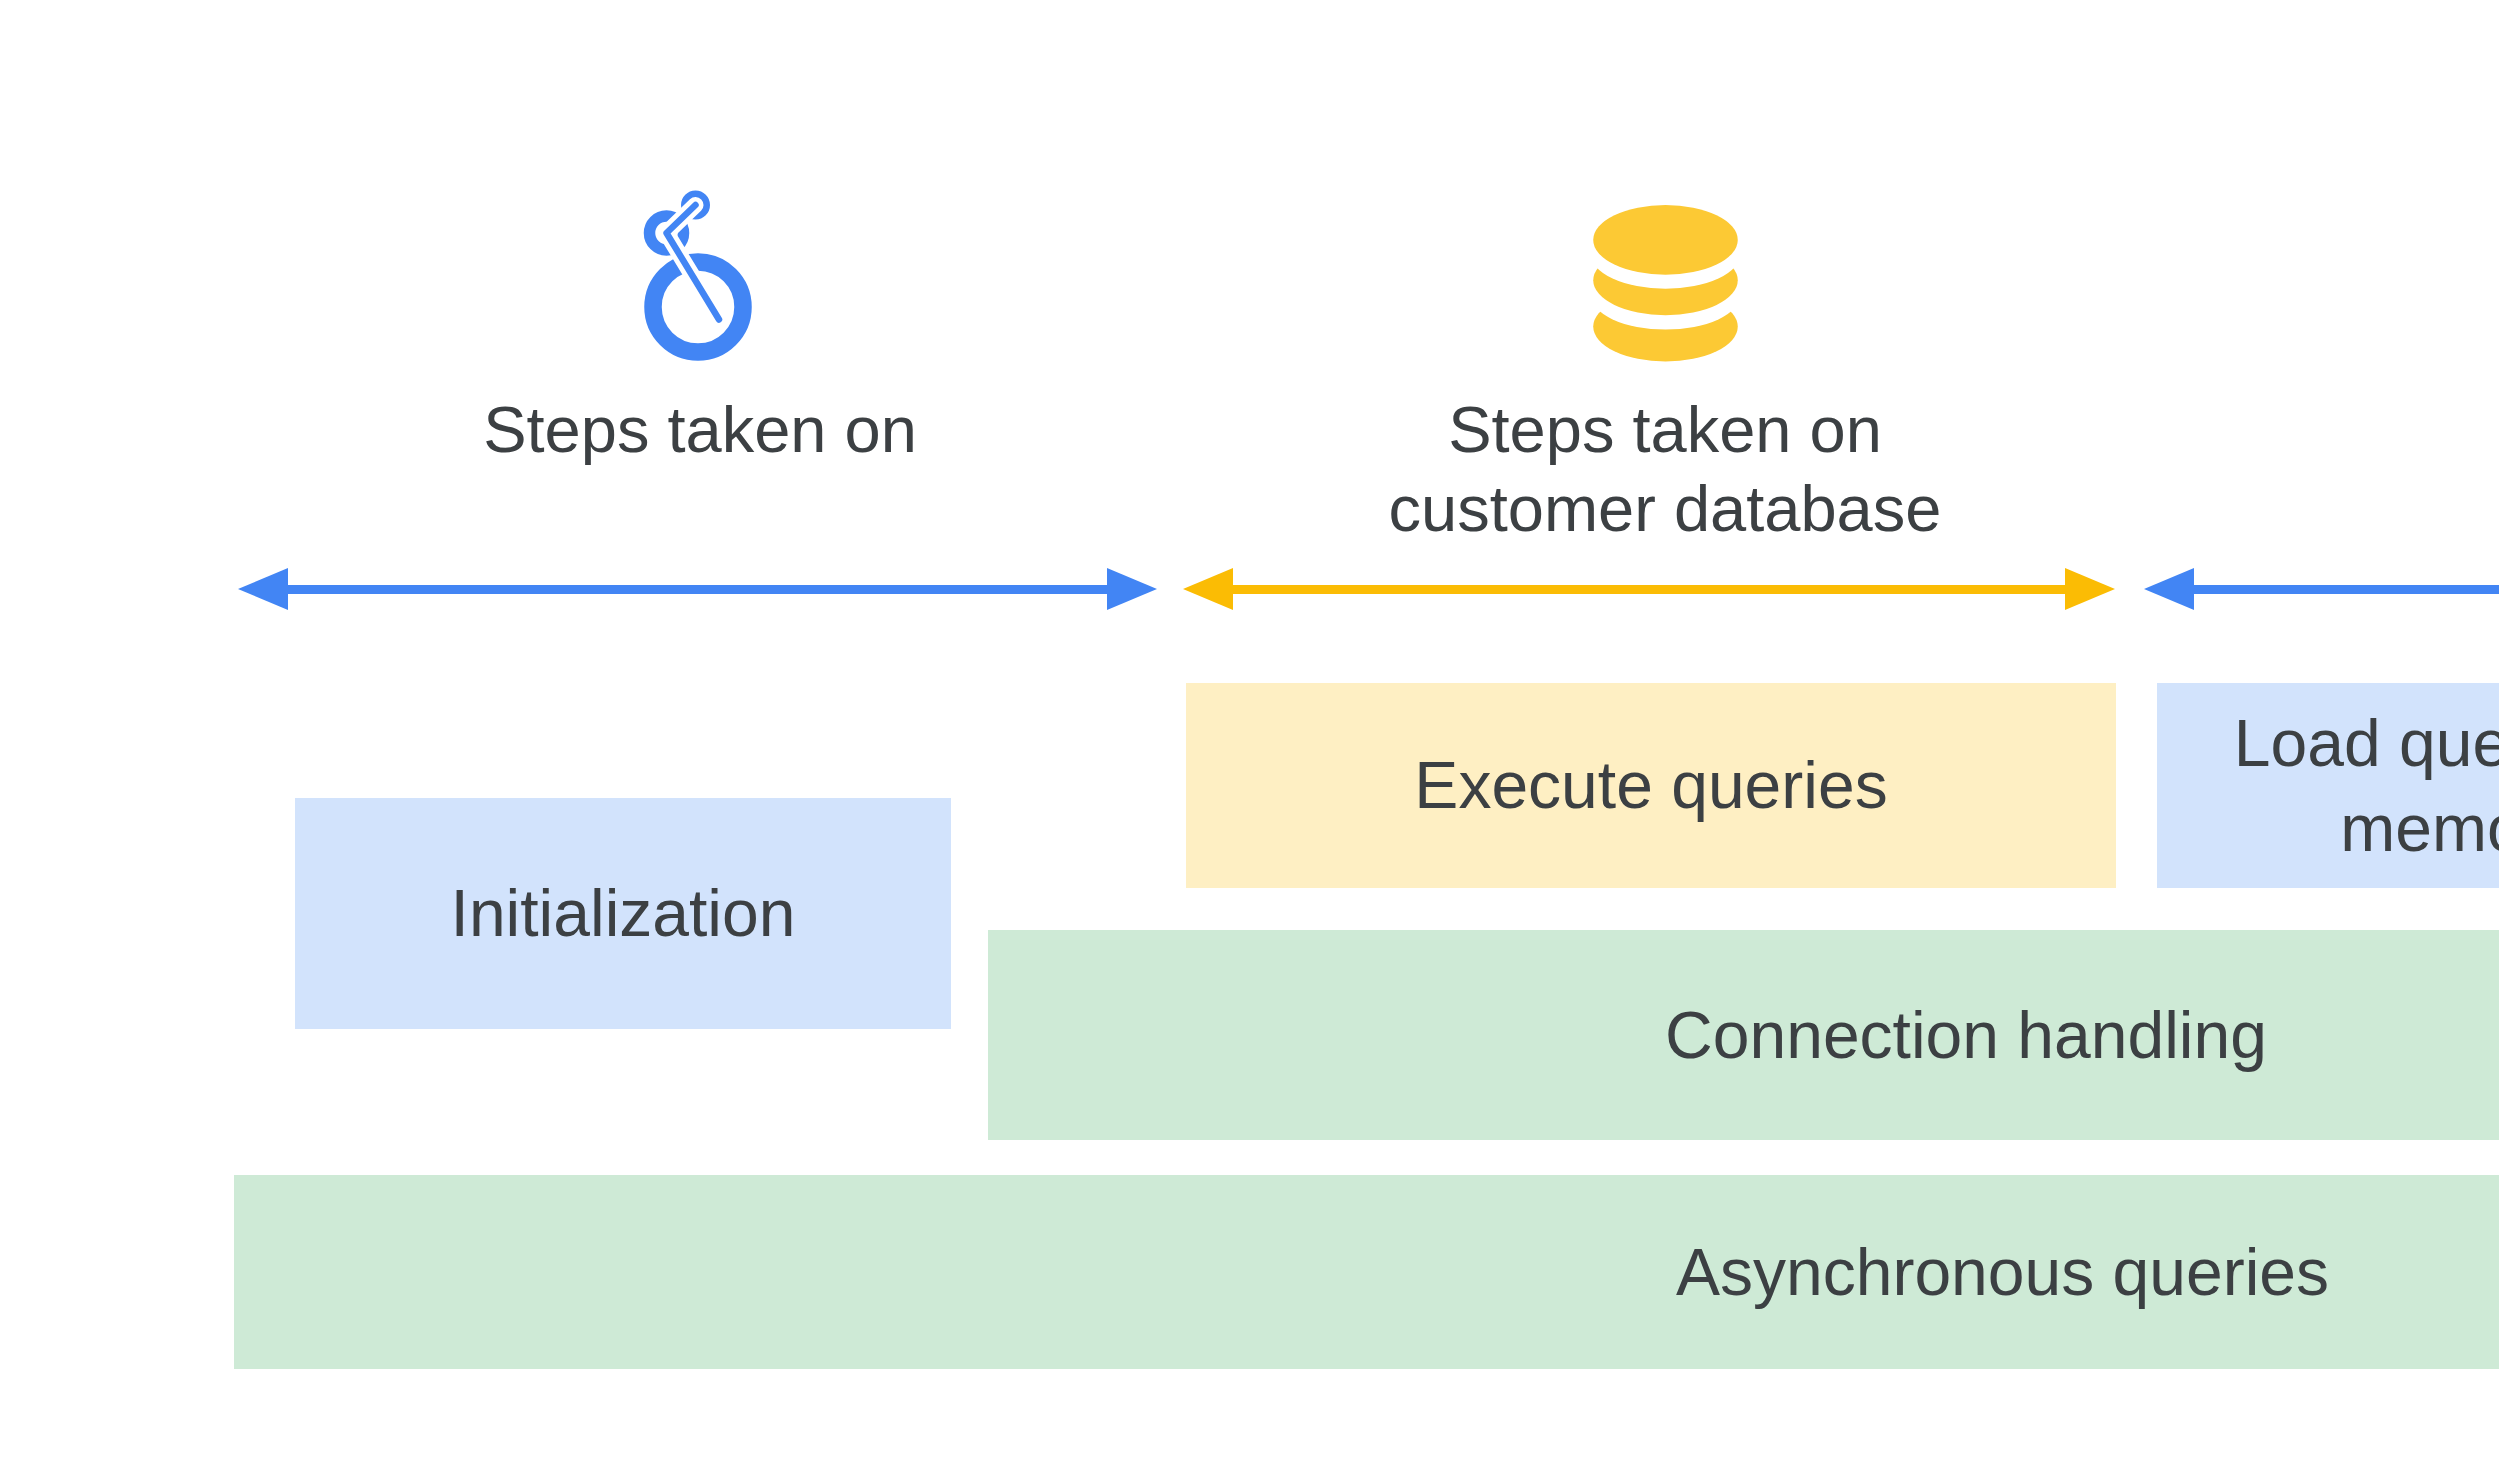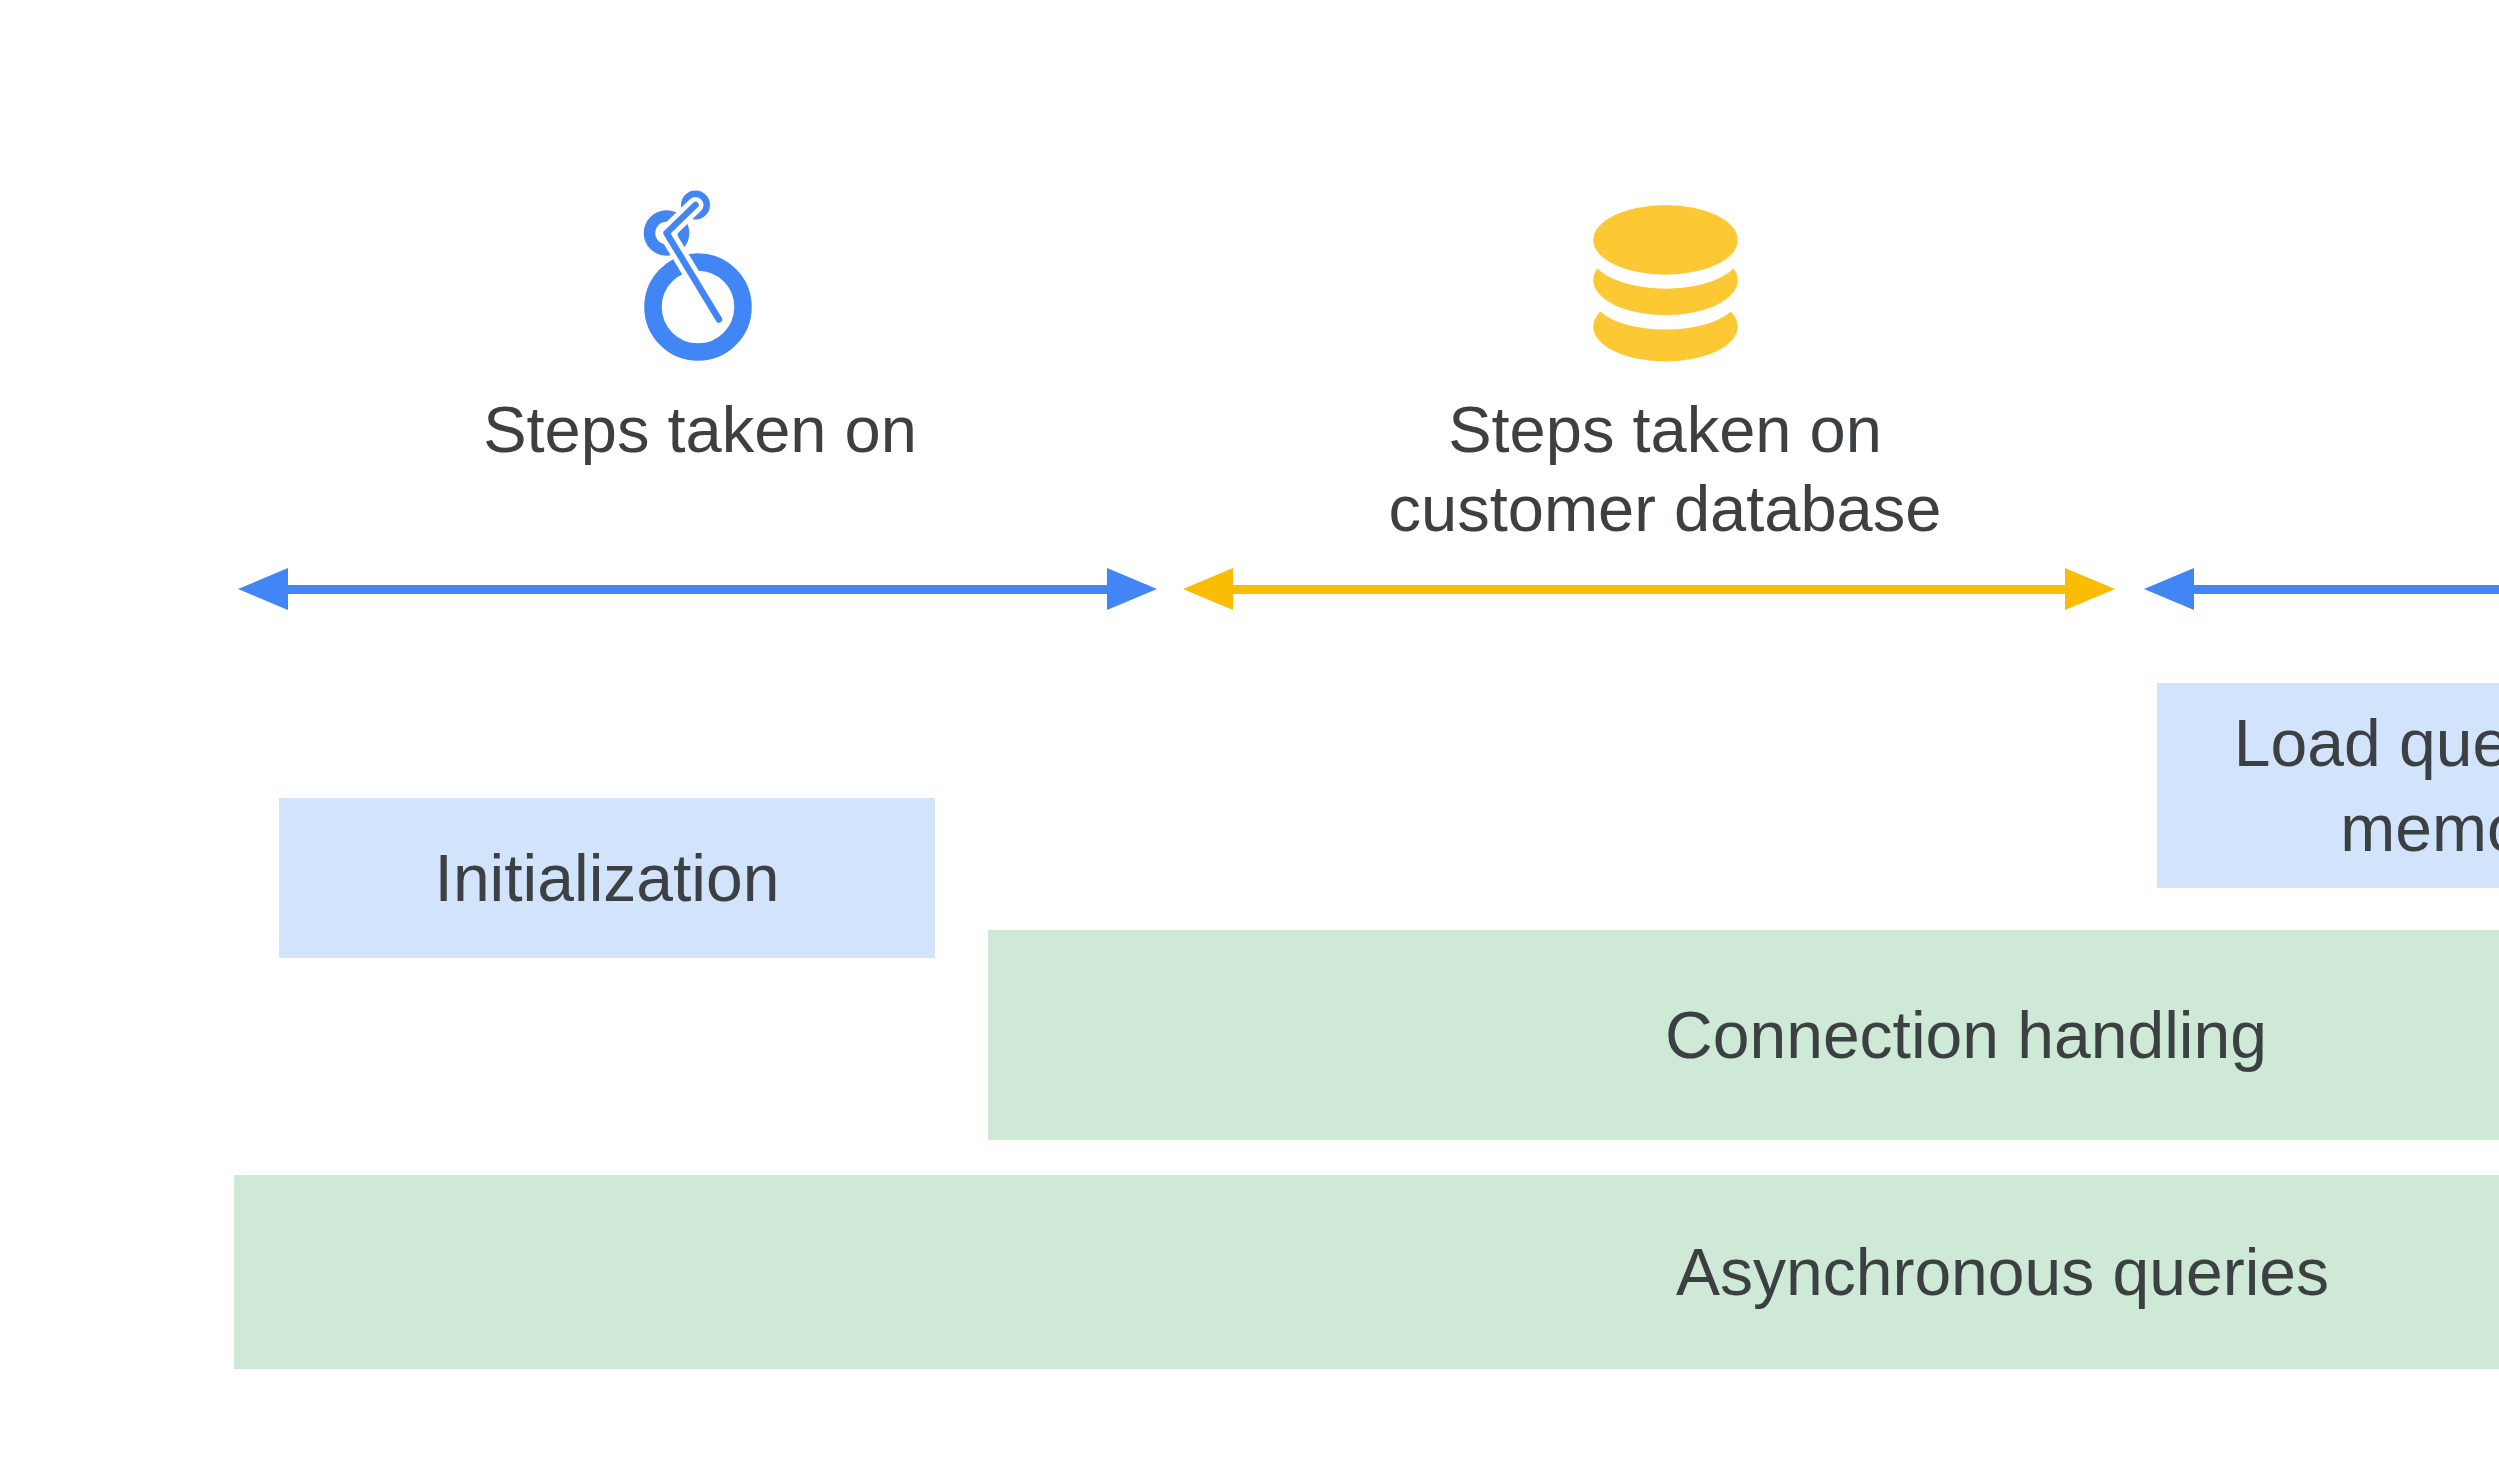--- a/index.html
+++ b/index.html
@@ -28,21 +28,21 @@
   .arrow-1 { left: 238px;  width: 919px; }
   .arrow-2 { left: 1183px; width: 932px; }
   .arrow-3 { left: 2144px; width: 1612px; }
 
   
   .box { position: absolute; display: flex; align-items: center; justify-content: center;
          text-align: center; font-size: 66px; line-height: 85px; color: #3C4043; }
   .box-blue   { background: #D2E3FC; }
   .box-yellow { background: #FEEFC3; }
   .box-green  { background: #CEEAD6; }
-  .box-initialization { left: 279px;  top: 798px; width: 656px; height: 160px; justify-content: center; }
+  .box-initialization { left: 295px;  top: 798px; width: 656px; height: 231px; justify-content: center; }
   .box-execute        { left: 1186px; top: 683px; width: 930px; height: 205px; }
   .box-load           { left: 2157px; top: 683px; width: 605px; height: 205px; }
   .box-load .label    { width: 525px; }
   .box-connection     { left: 988px; top: 930px; width: 1956px; height: 210px; }
   .box-async          { left: 234px;  top: 1175px; width: 3537px; height: 194px; }
 </style>
 </head>
 <body>
 
 <div class="canvas">
@@ -90,20 +90,23 @@
   </div>
   <div class="arrow arrow-blue arrow-3">
     <div class="head head-left"></div>
     <div class="shaft"></div>
 
   </div>
 
   <div class="box box-blue box-initialization">
     <div class="label">Initialization</div>
   </div>
+  <div class="box box-yellow box-execute">
+    <div class="label">Execute queries</div>
+  </div>
   <div class="box box-blue box-load">
     <div class="label">Load queries in memory</div>
   </div>
 
   <div class="box box-green box-connection">
     <div class="label">Connection handling</div>
   </div>
   <div class="box box-green box-async">
     <div class="label">Asynchronous queries</div>
   </div>

